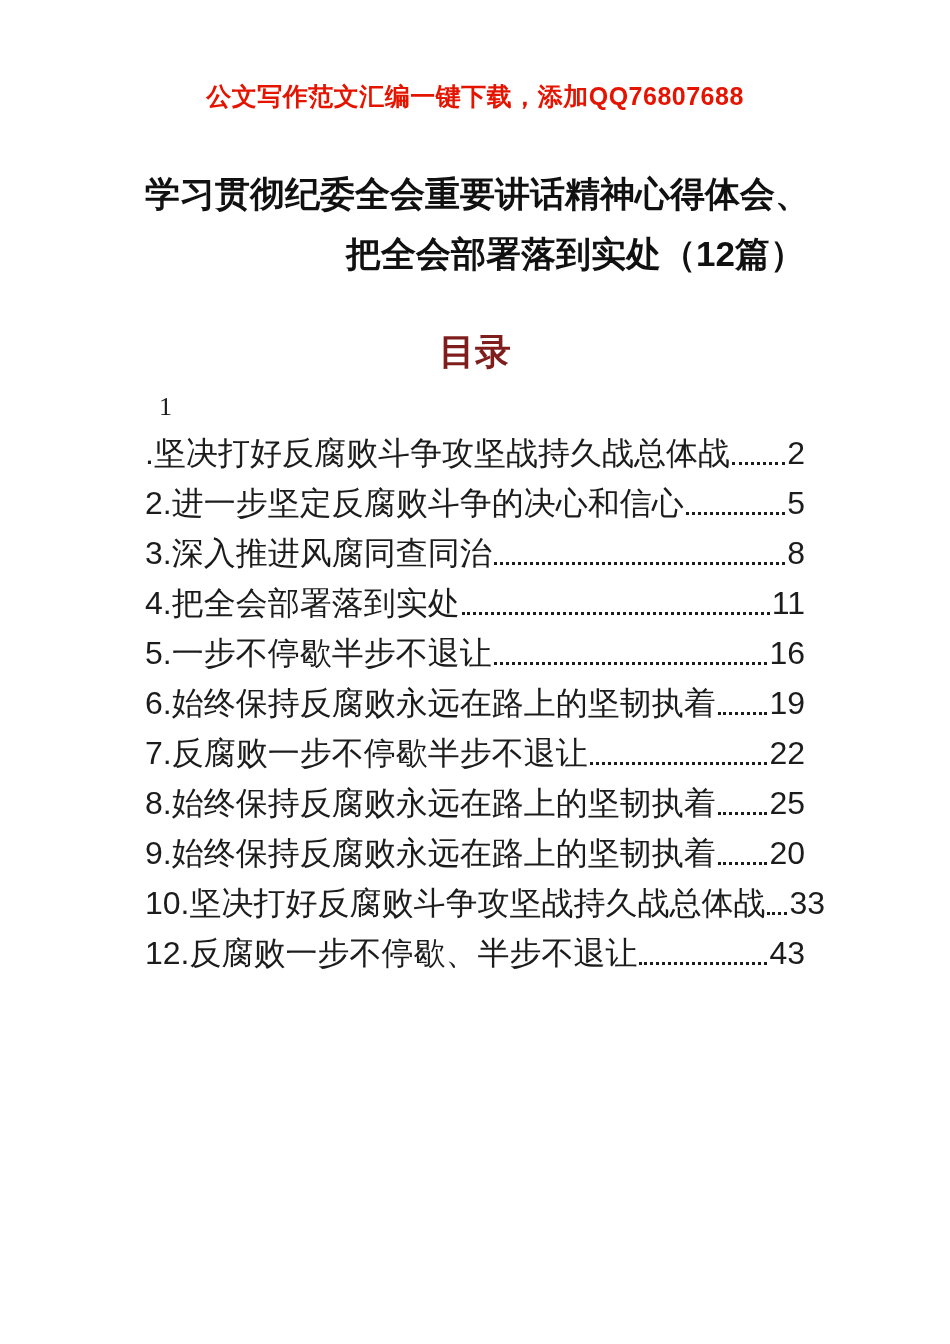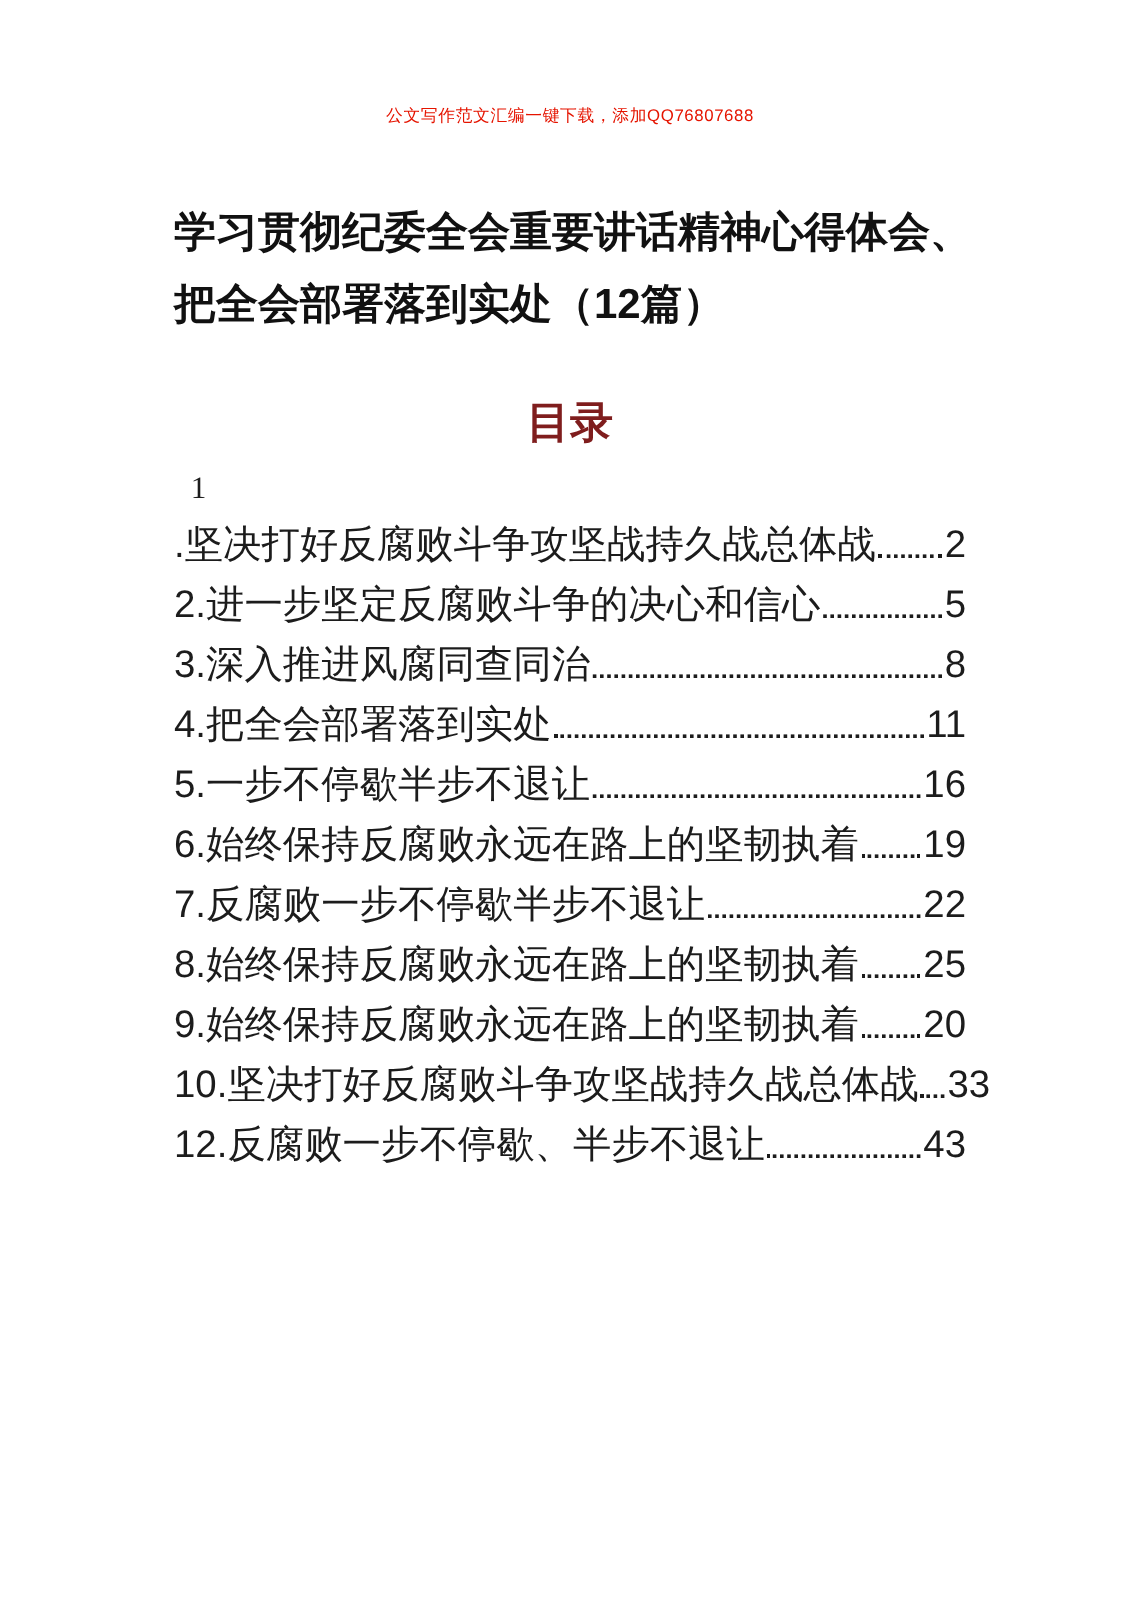--- a/index.html
+++ b/index.html
@@ -14,30 +14,30 @@
     margin: 0 auto;
     background: #ffffff;
     overflow: hidden;
     font-family: "Liberation Sans", "DejaVu Sans", sans-serif;
     color: #1c1c1c;
     box-sizing: border-box;
     padding: 84px 145px 0 145px;
   }
   .promo {
     text-align: center;
-    font-size: 14px;
+    font-size: 25px;
     line-height: 24px;
-    font-weight: 400;
+    font-weight: 700;
     letter-spacing: 0.5px;
     color: #e51400;
     white-space: nowrap;
   }
   .doc-title {
     margin: 56px 0 0 0;
-    text-align: left;
+    text-align: right;
     font-size: 35px;
     line-height: 60px;
     font-weight: 700;
     color: #111111;
   }
   .doc-title .title-line {
     display: block;
     white-space: nowrap;
   }
   .toc-heading {

